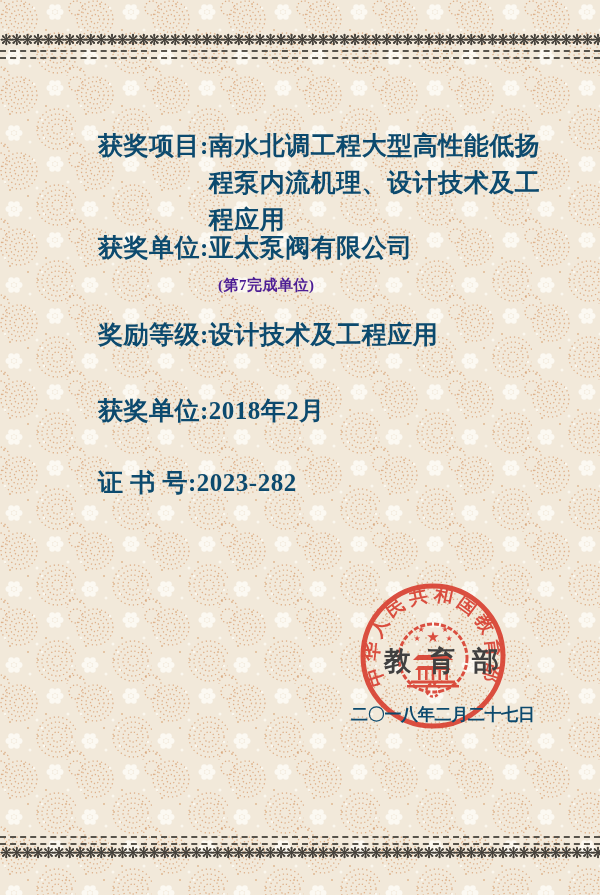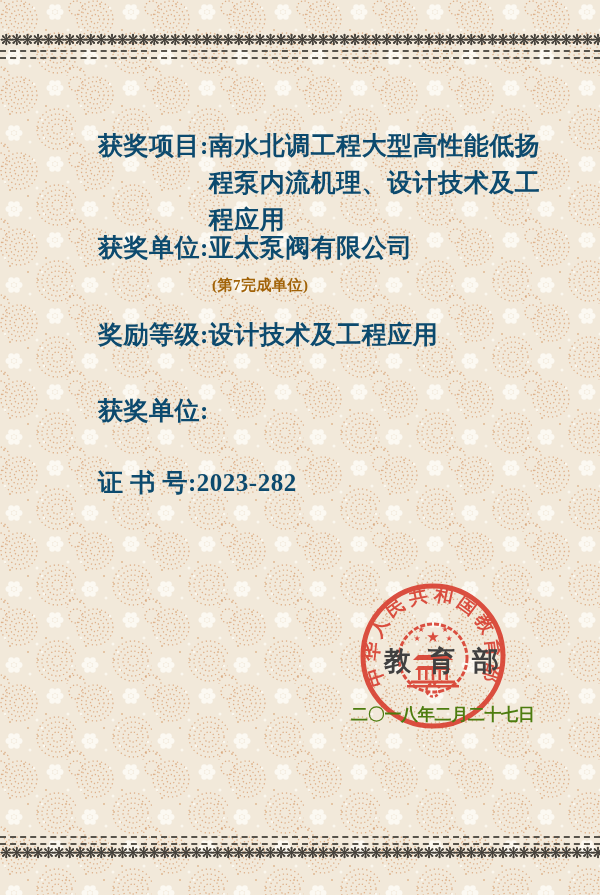--- a/index.html
+++ b/index.html
@@ -20,32 +20,32 @@
 
   
   .row{position:absolute;left:98px;display:flex;align-items:flex-start;
        font-weight:700;font-size:25px;line-height:37px;color:#0c4a6e;z-index:3;
        letter-spacing:.5px;}
   .row .lbl{flex:0 0 auto;white-space:nowrap;}
   .row .val{white-space:nowrap;}
   .row .val.wrap{white-space:normal;width:336px;}
   .row1{top:127px;}
   .row2{top:229px;}
-  .note{position:absolute;left:212px;top:276px;font-weight:700;font-size:15px;
-        color:#a16207;z-index:3;letter-spacing:.5px;}
+  .note{position:absolute;left:218px;top:276px;font-weight:700;font-size:15px;
+        color:#4c1d95;z-index:3;letter-spacing:.5px;}
   .row3{top:316px;}
   .row4{top:392px;}
   .row5{top:464px;}
 
   
   .seal-svg{position:absolute;left:355px;top:578px;z-index:3;}
   .agency{position:absolute;left:384px;top:643px;z-index:4;font-weight:700;
           font-size:27px;letter-spacing:17px;color:#404040;white-space:nowrap;}
   .issue-date{position:absolute;left:351px;top:703px;z-index:4;font-weight:700;
-          font-size:17px;letter-spacing:-0.3px;color:#4d7c0f;white-space:nowrap;}
+          font-size:17px;letter-spacing:-0.3px;color:#0c4a6e;white-space:nowrap;}
 </style>
 </head>
 <body>
 
 <svg class="bg-svg" width="600" height="895" aria-hidden="true">
   <defs>
     <pattern id="paperpat" width="76" height="76" patternUnits="userSpaceOnUse">
       <rect width="76" height="76" fill="#f2e9da"></rect>
       <g fill="none" stroke="#d8a377" stroke-opacity="0.8" stroke-width="1.3">
         <circle cx="19" cy="19" r="4.5" stroke-dasharray="1.3 2.1"></circle>
@@ -119,20 +119,21 @@
 </div>
 <div class="note">(第7完成单位)</div>
 
 <div class="row row3">
   <span class="lbl">奖励等级:</span>
   <span class="val">设计技术及工程应用</span>
 </div>
 
 <div class="row row4">
   <span class="lbl">获奖单位:</span>
+  <span class="val">2018年2月</span>
 </div>
 
 <div class="row row5">
   <span class="lbl">证 书 号:</span>
   <span class="val">2023-282</span>
 </div>
 
 <svg class="seal-svg" width="156" height="156" viewBox="0 0 156 156">
   <g opacity="0.88">
     <circle cx="78" cy="78" r="70" fill="none" stroke="#d7392a" stroke-width="5"></circle>

